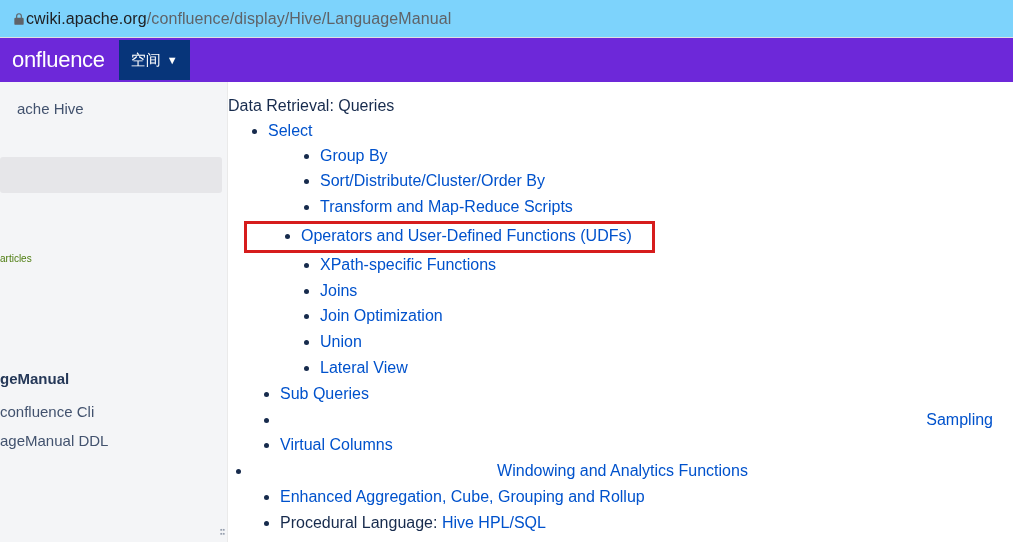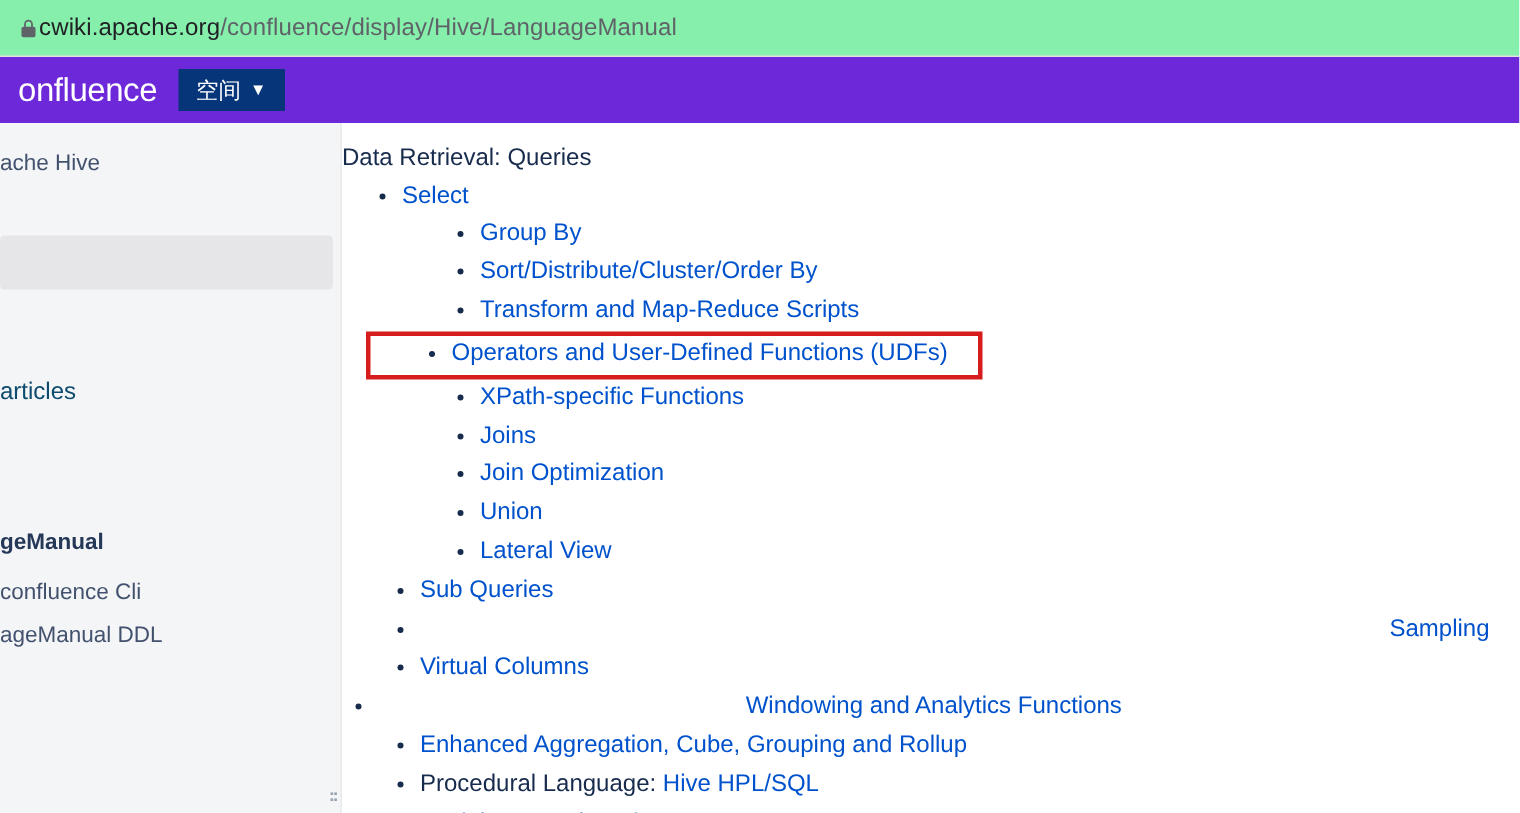--- a/index.html
+++ b/index.html
@@ -1,20 +1,20 @@
 <!DOCTYPE html>
 <html><head>
   <meta charset="utf-8">
   <style>
     * { margin: 0; padding: 0; box-sizing: border-box; }
     body { font-family: -apple-system, BlinkMacSystemFont, "Segoe UI", Arial, sans-serif; background: #fff; width: 1013px; height: 542px; overflow: hidden; position: relative; }
     
     .url-bar {
       height: 38px;
-      background: #86efac;
+      background: #7dd3fc;
       display: flex;
       align-items: center;
       padding: 0 12px;
       border-bottom: 1px solid #e0e0e0;
     }
     .url-text {
       font-size: 16px;
       color: #5f6368;
       letter-spacing: 0.1px;
     }
@@ -29,21 +29,21 @@
       padding-left: 12px;
     }
     .conf-logo {
       font-size: 22px;
       padding: 0 14px 0 0;
       font-weight: 400;
       letter-spacing: -0.3px;
     }
     .space-menu {
       background: #07357a;
-      height: 28px;
+      height: 40px;
       display: flex;
       align-items: center;
       padding: 0 12px;
       font-size: 15px;
       cursor: pointer;
     }
     .chevron-down { margin-left: 6px; font-size: 11px; }
     
     .body-area {
       display: flex;
@@ -53,34 +53,34 @@
     .sidebar {
       width: 228px;
       background: #f4f5f7;
       padding-top: 18px;
       border-right: 1px solid #eaeaea;
       position: relative;
     }
     .sidebar-title {
       color: #42526e;
       font-size: 15px;
-      padding: 0 0 0 0;
+      padding: 0 0 0 17px;
       margin-bottom: 40px;
     }
     .sidebar-selected {
       background: #e6e6e9;
       height: 36px;
       margin: 0 0 60px 0;
       border-radius: 3px;
       width: 222px;
     }
     .sidebar-section-label {
-      color: #0c4a6e;
-      font-size: 16px;
-      margin-bottom: 82px;
+      color: #4d7c0f;
+      font-size: 10px;
+      margin-bottom: 106px;
     }
     .sidebar-bold {
       font-weight: 600;
       color: #253858;
       font-size: 15px;
       margin-bottom: 10px;
     }
     .sidebar-sub {
       color: #42526e;
       font-size: 15px;

